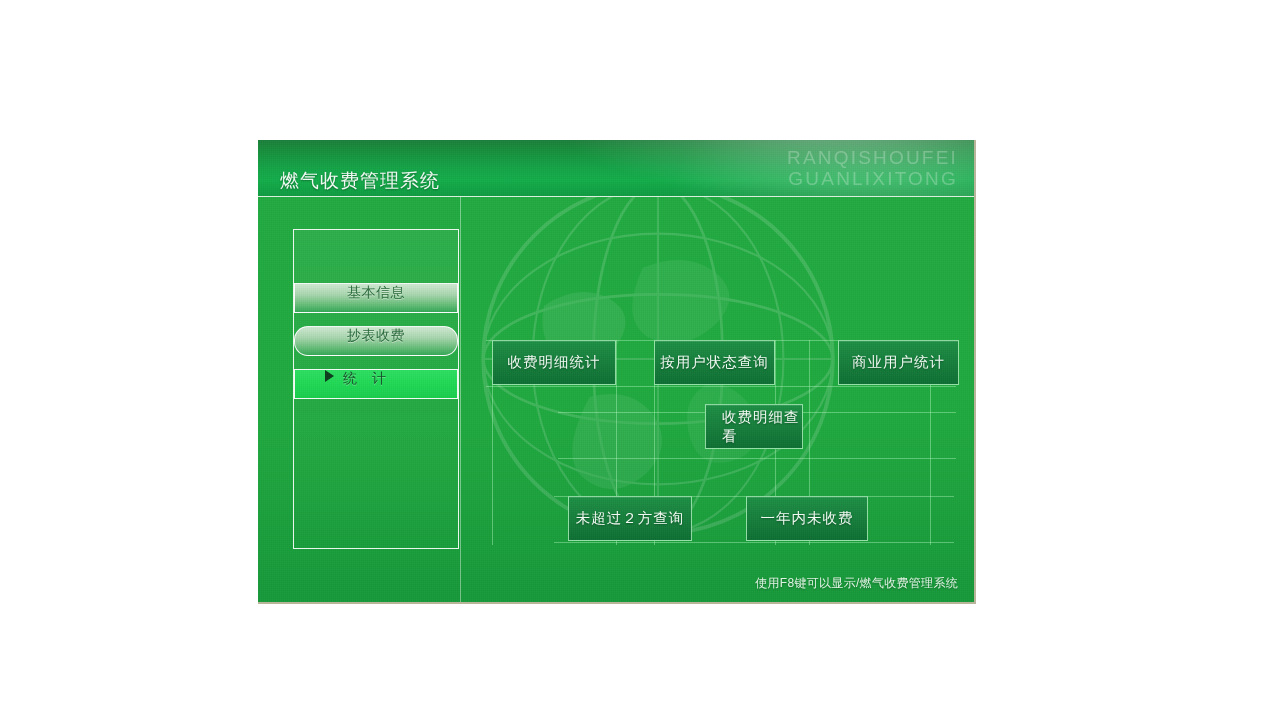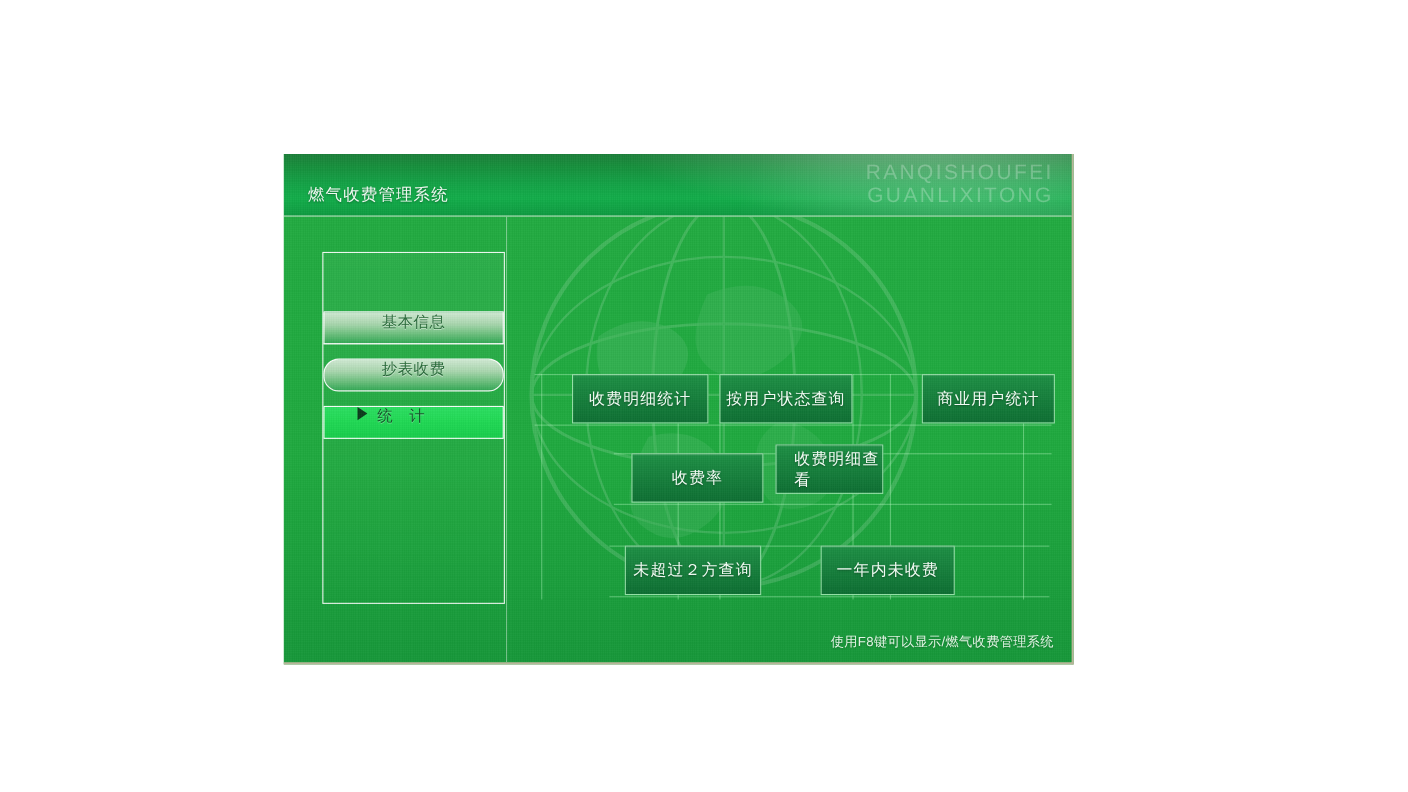--- a/index.html
+++ b/index.html
@@ -52,21 +52,21 @@
     left: 54%; top: -130px;
     width: 460px; height: 250px;
     background: radial-gradient(ellipse at 50% 100%, rgba(255,255,255,.22), rgba(255,255,255,0) 70%);
     transform: rotate(-6deg);
     pointer-events: none;
   }
   #app-title {
     position: absolute;
     left: 22px;
     top: 28px;
-    font-size: 15px;
+    font-size: 19px;
     color: #f2fbf4;
     letter-spacing: 1px;
     text-shadow: 0 1px 2px rgba(0,0,0,.35);
     white-space: nowrap;
   }
   #pinyin-mark {
     position: absolute;
     right: 18px;
     top: 7px;
     text-align: right;
@@ -256,33 +256,30 @@
     <div class="guide-h" style="left:296px; top:299px; width:400px;"></div>
     <div class="guide-h" style="left:296px; top:345px; width:400px;"></div>
 
     <div class="guide-v" style="left:234px; top:143px; height:205px;"></div>
     <div class="guide-v" style="left:358px; top:143px; height:205px;"></div>
     <div class="guide-v" style="left:396px; top:143px; height:205px;"></div>
     <div class="guide-v" style="left:517px; top:143px; height:205px;"></div>
     <div class="guide-v" style="left:551px; top:143px; height:205px;"></div>
     <div class="guide-v" style="left:672px; top:143px; height:205px;"></div>
 
-    <div class="grid-btn" style="left:234px; top:143px; width:124px;margin-left:28px;">
+    <div class="grid-btn" style="left:234px; top:143px; width:124px;">
       <span>收费明细统计</span>
     </div>
     <div class="grid-btn" style="left:396px; top:143px; width:121px;">
       <span>按用户状态查询</span>
     </div>
     <div class="grid-btn" style="left:551px; top:143px; width:121px;margin-left:29px;">
       <span>商业用户统计</span>
     </div>
 
-    <div class="grid-btn" style="left:316px; top:215px; width:120px;">
-      <span>收费率</span>
-    </div>
     <div class="grid-btn" style="left:447px; top:207px; width:98px;padding-left:16px;">
       <span>收费明细查看</span>
     </div>
 
     <div class="grid-btn" style="left:310px; top:299px; width:124px;">
       <span>未超过２方查询</span>
     </div>
     <div class="grid-btn" style="left:488px; top:299px; width:122px;">
       <span>一年内未收费</span>
     </div>

